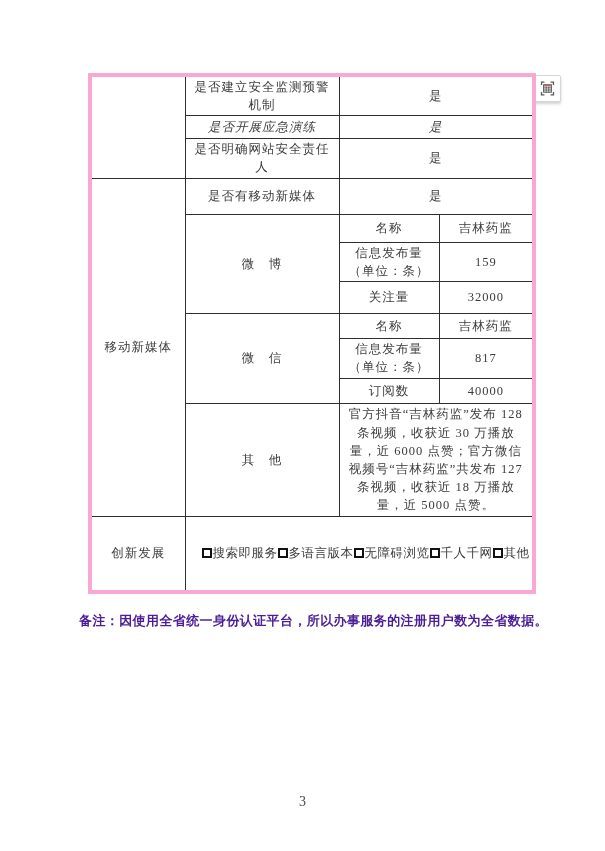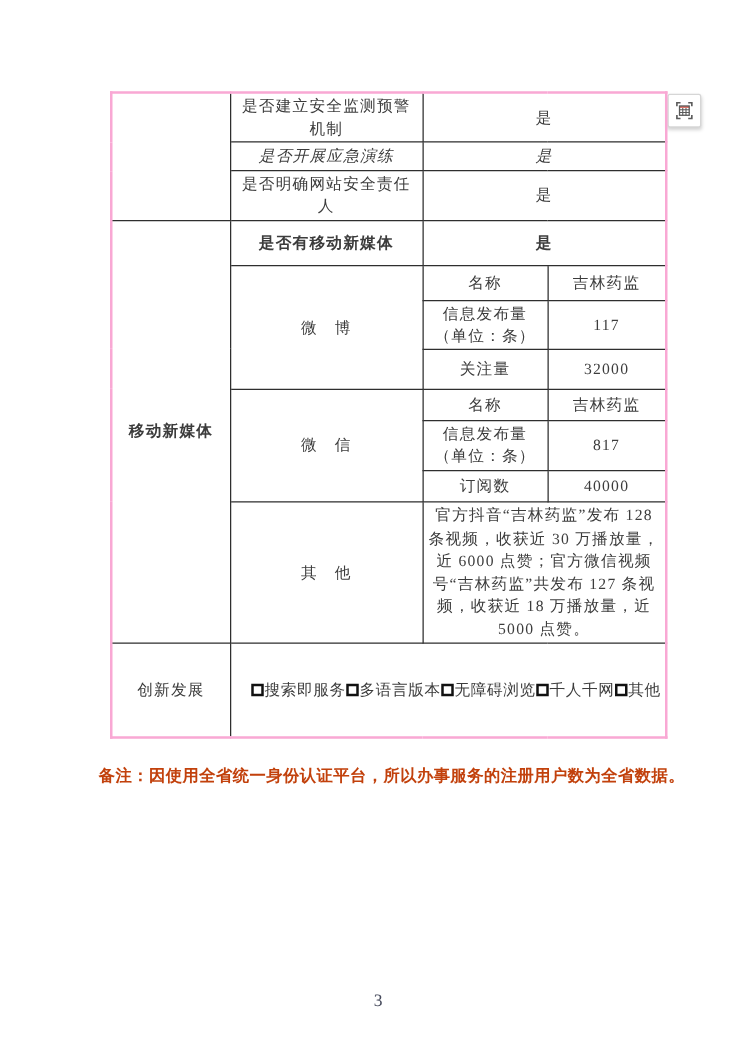--- a/index.html
+++ b/index.html
@@ -15,36 +15,36 @@
   }
 
   
   table.report {
     position: absolute;
     left: 88px;
     top: 73px;
     width: 444px;
     border-collapse: collapse;
     table-layout: fixed;
-    border: 2px solid #f9a8d4;
+    border: 4px solid #f9a8d4;
   }
   table.report td {
     border: 1px solid #2e2e2e;
     text-align: center;
     vertical-align: middle;
     font-size: 12.5px;
     letter-spacing: 1px;
     color: #3c3c3c;
     line-height: 1.45;
     padding: 1px 4px;
   }
   tr.r1  td { height: 36px; }
   tr.r2  td { height: 23px; font-style: italic; }
   tr.r3  td { height: 24px; }
-  tr.r4  td { height: 36px; font-weight: bold; }
+  tr.r4  td { height: 36px; }
   tr.r5  td { height: 28px; }
   tr.r6  td { height: 35px; }
   tr.r7  td { height: 32px; }
   tr.r8  td { height: 25px; }
   tr.r9  td { height: 40px; }
   tr.r10 td { height: 25px; font-family: Liberation Serif, serif; }
   tr.r11 td { height: 113px; text-align: center; }
   tr.r12 td { height: 76px; }
 
   td.sec-top   { border-top: 2px solid #1f1f1f; }   
@@ -73,21 +73,21 @@
   
   .note {
     position: absolute;
     left: 79px;
     top: 612px;
     width: 470px;
     font-family: "Liberation Sans", "DejaVu Sans", sans-serif;
     font-weight: bold;
     font-size: 13px;
     letter-spacing: 0.4px;
-    color: #c2410c;
+    color: #4c1d95;
   }
   .page-num {
     position: absolute;
     left: 0; right: 0;
     top: 794px;
     text-align: center;
     font-size: 14px;
     color: #44485a;
   }
 
@@ -156,21 +156,21 @@
         <td class="sec-top" colspan="2">是</td>
       </tr>
 
       <tr class="r5">
         <td rowspan="3">微　博</td>
         <td>名称</td>
         <td>吉林药监</td>
       </tr>
       <tr class="r6">
         <td>信息发布量（单位：条）</td>
-        <td>117</td>
+        <td>159</td>
       </tr>
       <tr class="r7">
         <td>关注量</td>
         <td>32000</td>
       </tr>
 
       <tr class="r8">
         <td class="med-top" rowspan="3">微　信</td>
         <td class="med-top">名称</td>
         <td class="med-top">吉林药监</td>

